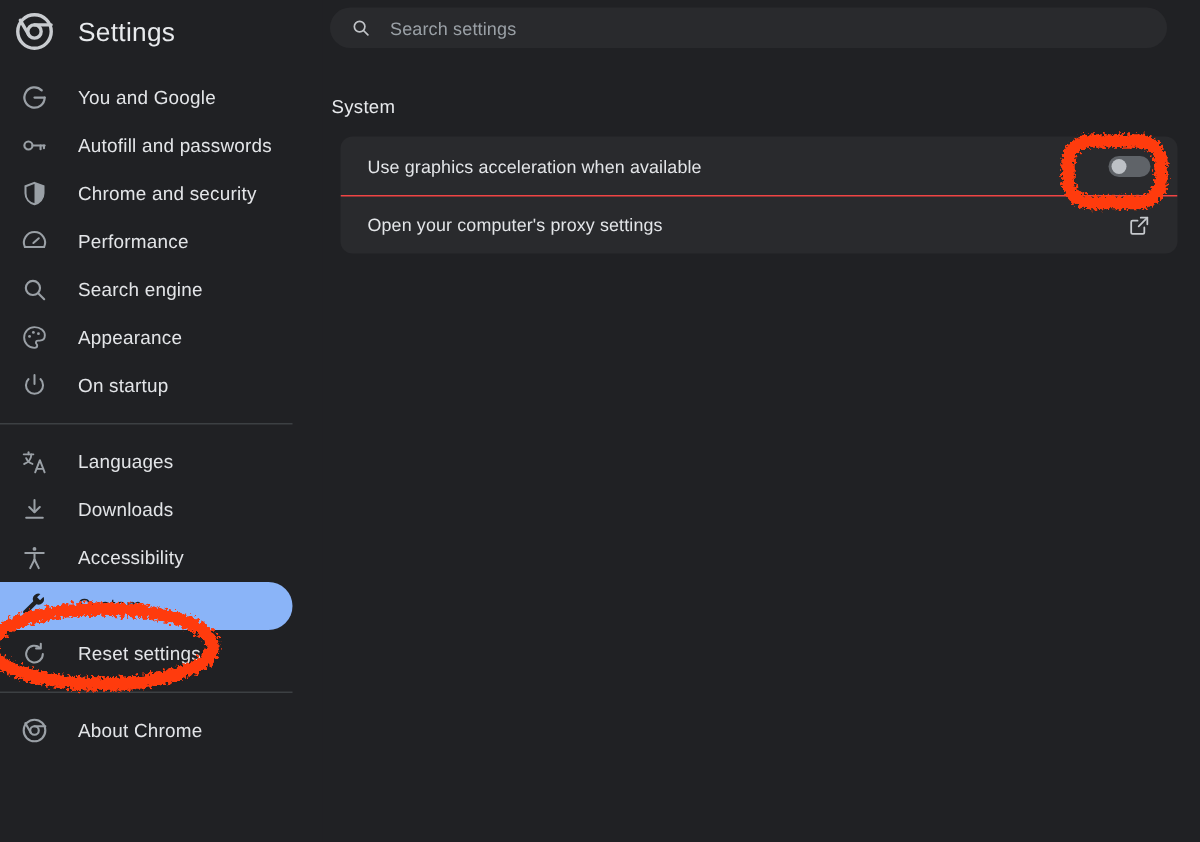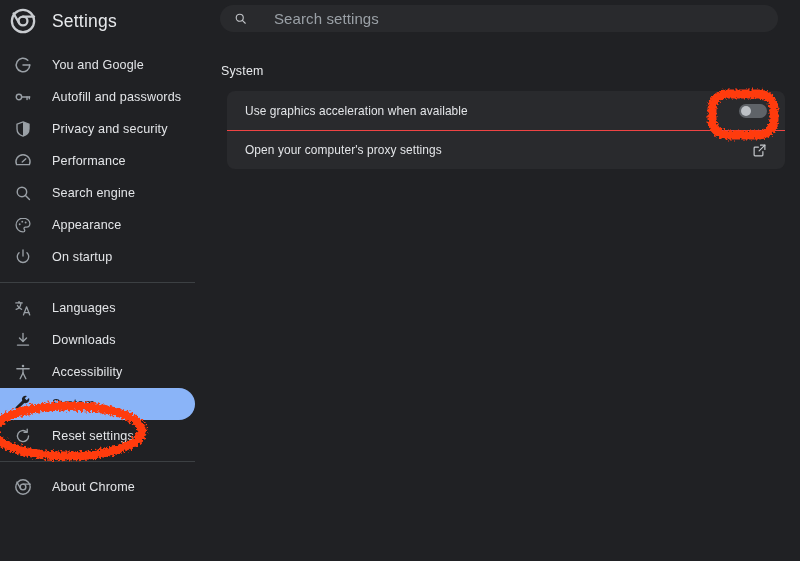--- a/index.html
+++ b/index.html
@@ -130,22 +130,22 @@
   .searchbar .s-ico {
     width: 13px; height: 13px; flex: 0 0 13px; color: #c0c3c7;
   }
   .searchbar .s-ico svg { display:block; width:13px; height:13px; }
   .searchbar input {
     border: 0;
     outline: 0;
     background: transparent;
     color: #c9ccd0;
     font-family: "Liberation Sans", sans-serif;
-    font-size: 15px;
-    margin-left: 25px;
+    font-size: 12px;
+    margin-left: 11px;
     width: 100%;
     letter-spacing: .1px;
   }
   .searchbar input::placeholder { color: #9aa0a6; opacity: 1; }
 
   .section-title {
     position: absolute;
     left: 6px;
     top: 64px;
     font-size: 12.4px;
@@ -255,21 +255,21 @@
         <span class="nav-label">Autofill and passwords</span>
       </div>
 
       <div class="nav-item">
         <span class="ico">
           <svg viewBox="0 0 24 24" fill="none">
             <path d="M12 2.6 20 5.6v6.1c0 5-3.4 8.6-8 9.8-4.6-1.2-8-4.8-8-9.8V5.6z" stroke="currentColor" stroke-width="1.8" fill="none"></path>
             <path d="M12 2.6 20 5.6v6.1c0 5-3.4 8.6-8 9.8z" fill="currentColor"></path>
           </svg>
         </span>
-        <span class="nav-label">Privacy and security</span>
+        <span class="nav-label">Chrome and security</span>
       </div>
 
       <div class="nav-item">
         <span class="ico">
           <svg viewBox="0 0 24 24" fill="none">
             <path d="M3.4 16.8a9.4 9.4 0 1 1 17.2 0z" stroke="currentColor" stroke-width="1.8" fill="none"></path>
             <path d="M15.8 9.1 11 13.3" stroke="currentColor" stroke-width="1.8" stroke-linecap="round"></path>
           </svg>
         </span>
         <span class="nav-label">Performance</span>

